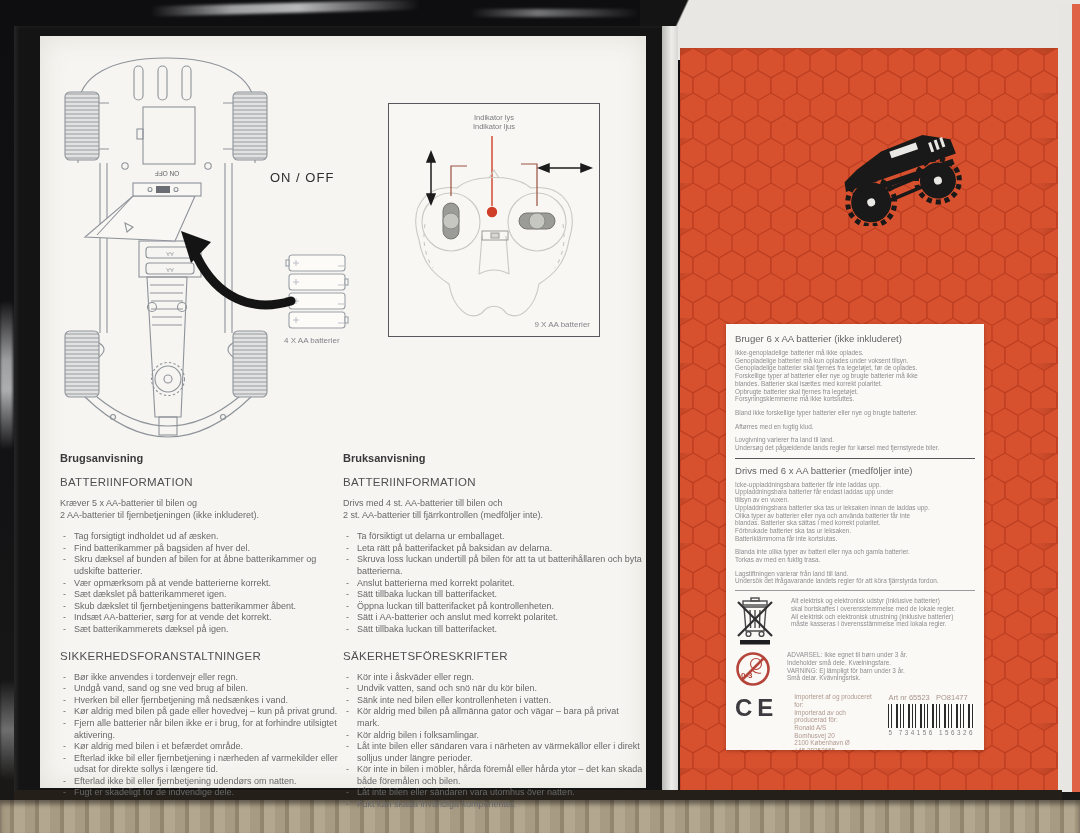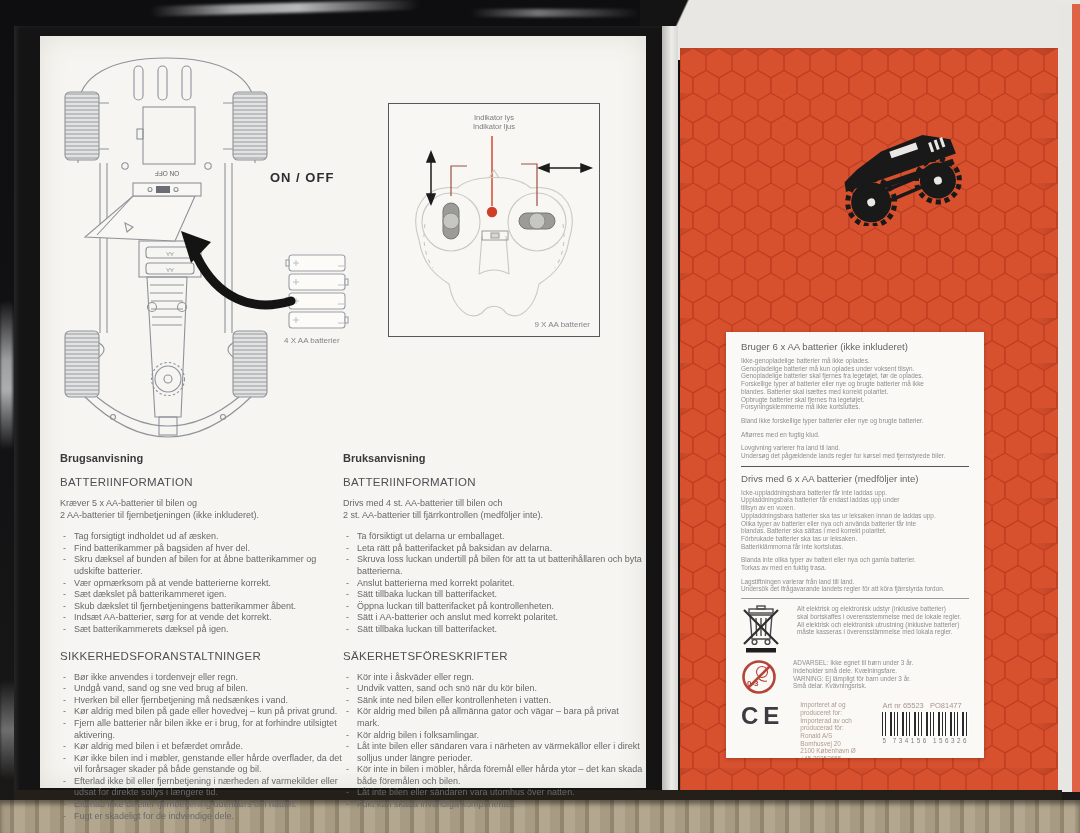--- a/index.html
+++ b/index.html
@@ -31,28 +31,28 @@
   
   .col{position:absolute;color:#68686a;}
   .col-title{font-weight:bold;font-size:11px;color:#3a3a3c;margin-bottom:12px;}
   .col-h{font-size:11.5px;color:#4f4f52;letter-spacing:.3px;margin-bottom:10px;}
   .mt{margin-top:14px;}
   .ln{font-size:9px;line-height:11.6px;color:#68686a;}
   .steps{margin-top:10px;}
   .li{position:relative;padding-left:14px;font-size:9px;line-height:11.6px;color:#68686a;}
   .li::before{content:"-";position:absolute;left:3px;}
   
-  .onoff{position:absolute;left:270px;top:170px;font-size:13px;font-weight:bold;color:#2e2e30;letter-spacing:1px;}
+  .onoff{position:absolute;left:270px;top:170px;font-size:13px;font-weight:normal;color:#2e2e30;letter-spacing:1px;}
   .small-cap{position:absolute;font-size:8px;color:#84848a;}
   .remote-box{position:absolute;left:388px;top:103px;width:210px;height:232px;border:1px solid #58585c;background:rgba(255,255,255,.25);}
   .ind-label{position:absolute;left:0;top:9px;width:100%;text-align:center;font-size:7.5px;line-height:9px;color:#7c7c80;}
   .bat2{position:absolute;right:9px;bottom:7px;font-size:8px;color:#84848a;}
   
-  .infobox{position:absolute;left:726px;top:332px;width:258px;height:426px;background:#faf9f6;
-           box-sizing:border-box;padding:8px 15px;overflow:hidden;box-shadow:0 1px 4px rgba(60,10,0,.3);}
+  .infobox{position:absolute;left:726px;top:324px;width:258px;height:426px;background:#faf9f6;
+           box-sizing:border-box;padding:8px 9px;overflow:hidden;box-shadow:0 1px 4px rgba(60,10,0,.3);}
   .ib-title{font-size:9.6px;color:#646466;margin:1px 0 5px;}
   .ib-ln{font-size:6.4px;line-height:7.7px;color:#8e8e90;}
   .gap6{height:6px;}
   .ib-hr{border-top:1.2px solid #55565a;margin:6px 0;}
   .ib-hr2{border-top:1px solid #9a9a9c;margin:5px 0;}
   .irow{display:flex;align-items:flex-start;gap:16px;margin-top:6px;}
   .faded .ib-ln,.faded{color:#b0988d;}
   .ce-glyph{font-size:24px;font-weight:bold;color:#3c3c40;letter-spacing:5px;line-height:30px;}
   .addr{width:118px;}
   .bc-col{margin-left:auto;width:95px;}
@@ -241,21 +241,20 @@
         <div class="li">Sæt batterikammerets dæksel på igen.</div>
       </div>
     <div class="col-h mt">SIKKERHEDSFORANSTALTNINGER</div>
     <div>
         <div class="li">Bør ikke anvendes i tordenvejr eller regn.</div>
         <div class="li">Undgå vand, sand og sne ved brug af bilen.</div>
         <div class="li">Hverken bil eller fjernbetjening må nedsænkes i vand.</div>
         <div class="li">Kør aldrig med bilen på gade eller hovedvej – kun på privat grund.</div>
         <div class="li">Fjern alle batterier når bilen ikke er i brug, for at forhindre utilsigtet aktivering.</div>
         <div class="li">Kør aldrig med bilen i et befærdet område.</div>
-        <div class="li">Kør ikke bilen ind i møbler, genstande eller hårde overflader, da det vil forårsager skader på både genstande og bil.</div>
         <div class="li">Efterlad ikke bil eller fjernbetjening i nærheden af varmekilder eller udsat for direkte sollys i længere tid.</div>
         <div class="li">Efterlad ikke bil eller fjernbetjening udendørs om natten.</div>
         <div class="li">Fugt er skadeligt for de indvendige dele.</div>
       </div>
   </div>
 
   <div class="col" style="left:343px;top:452px;width:300px;">
     <div class="col-title">Bruksanvisning</div>
     <div class="col-h">BATTERIINFORMATION</div>
     <div>

